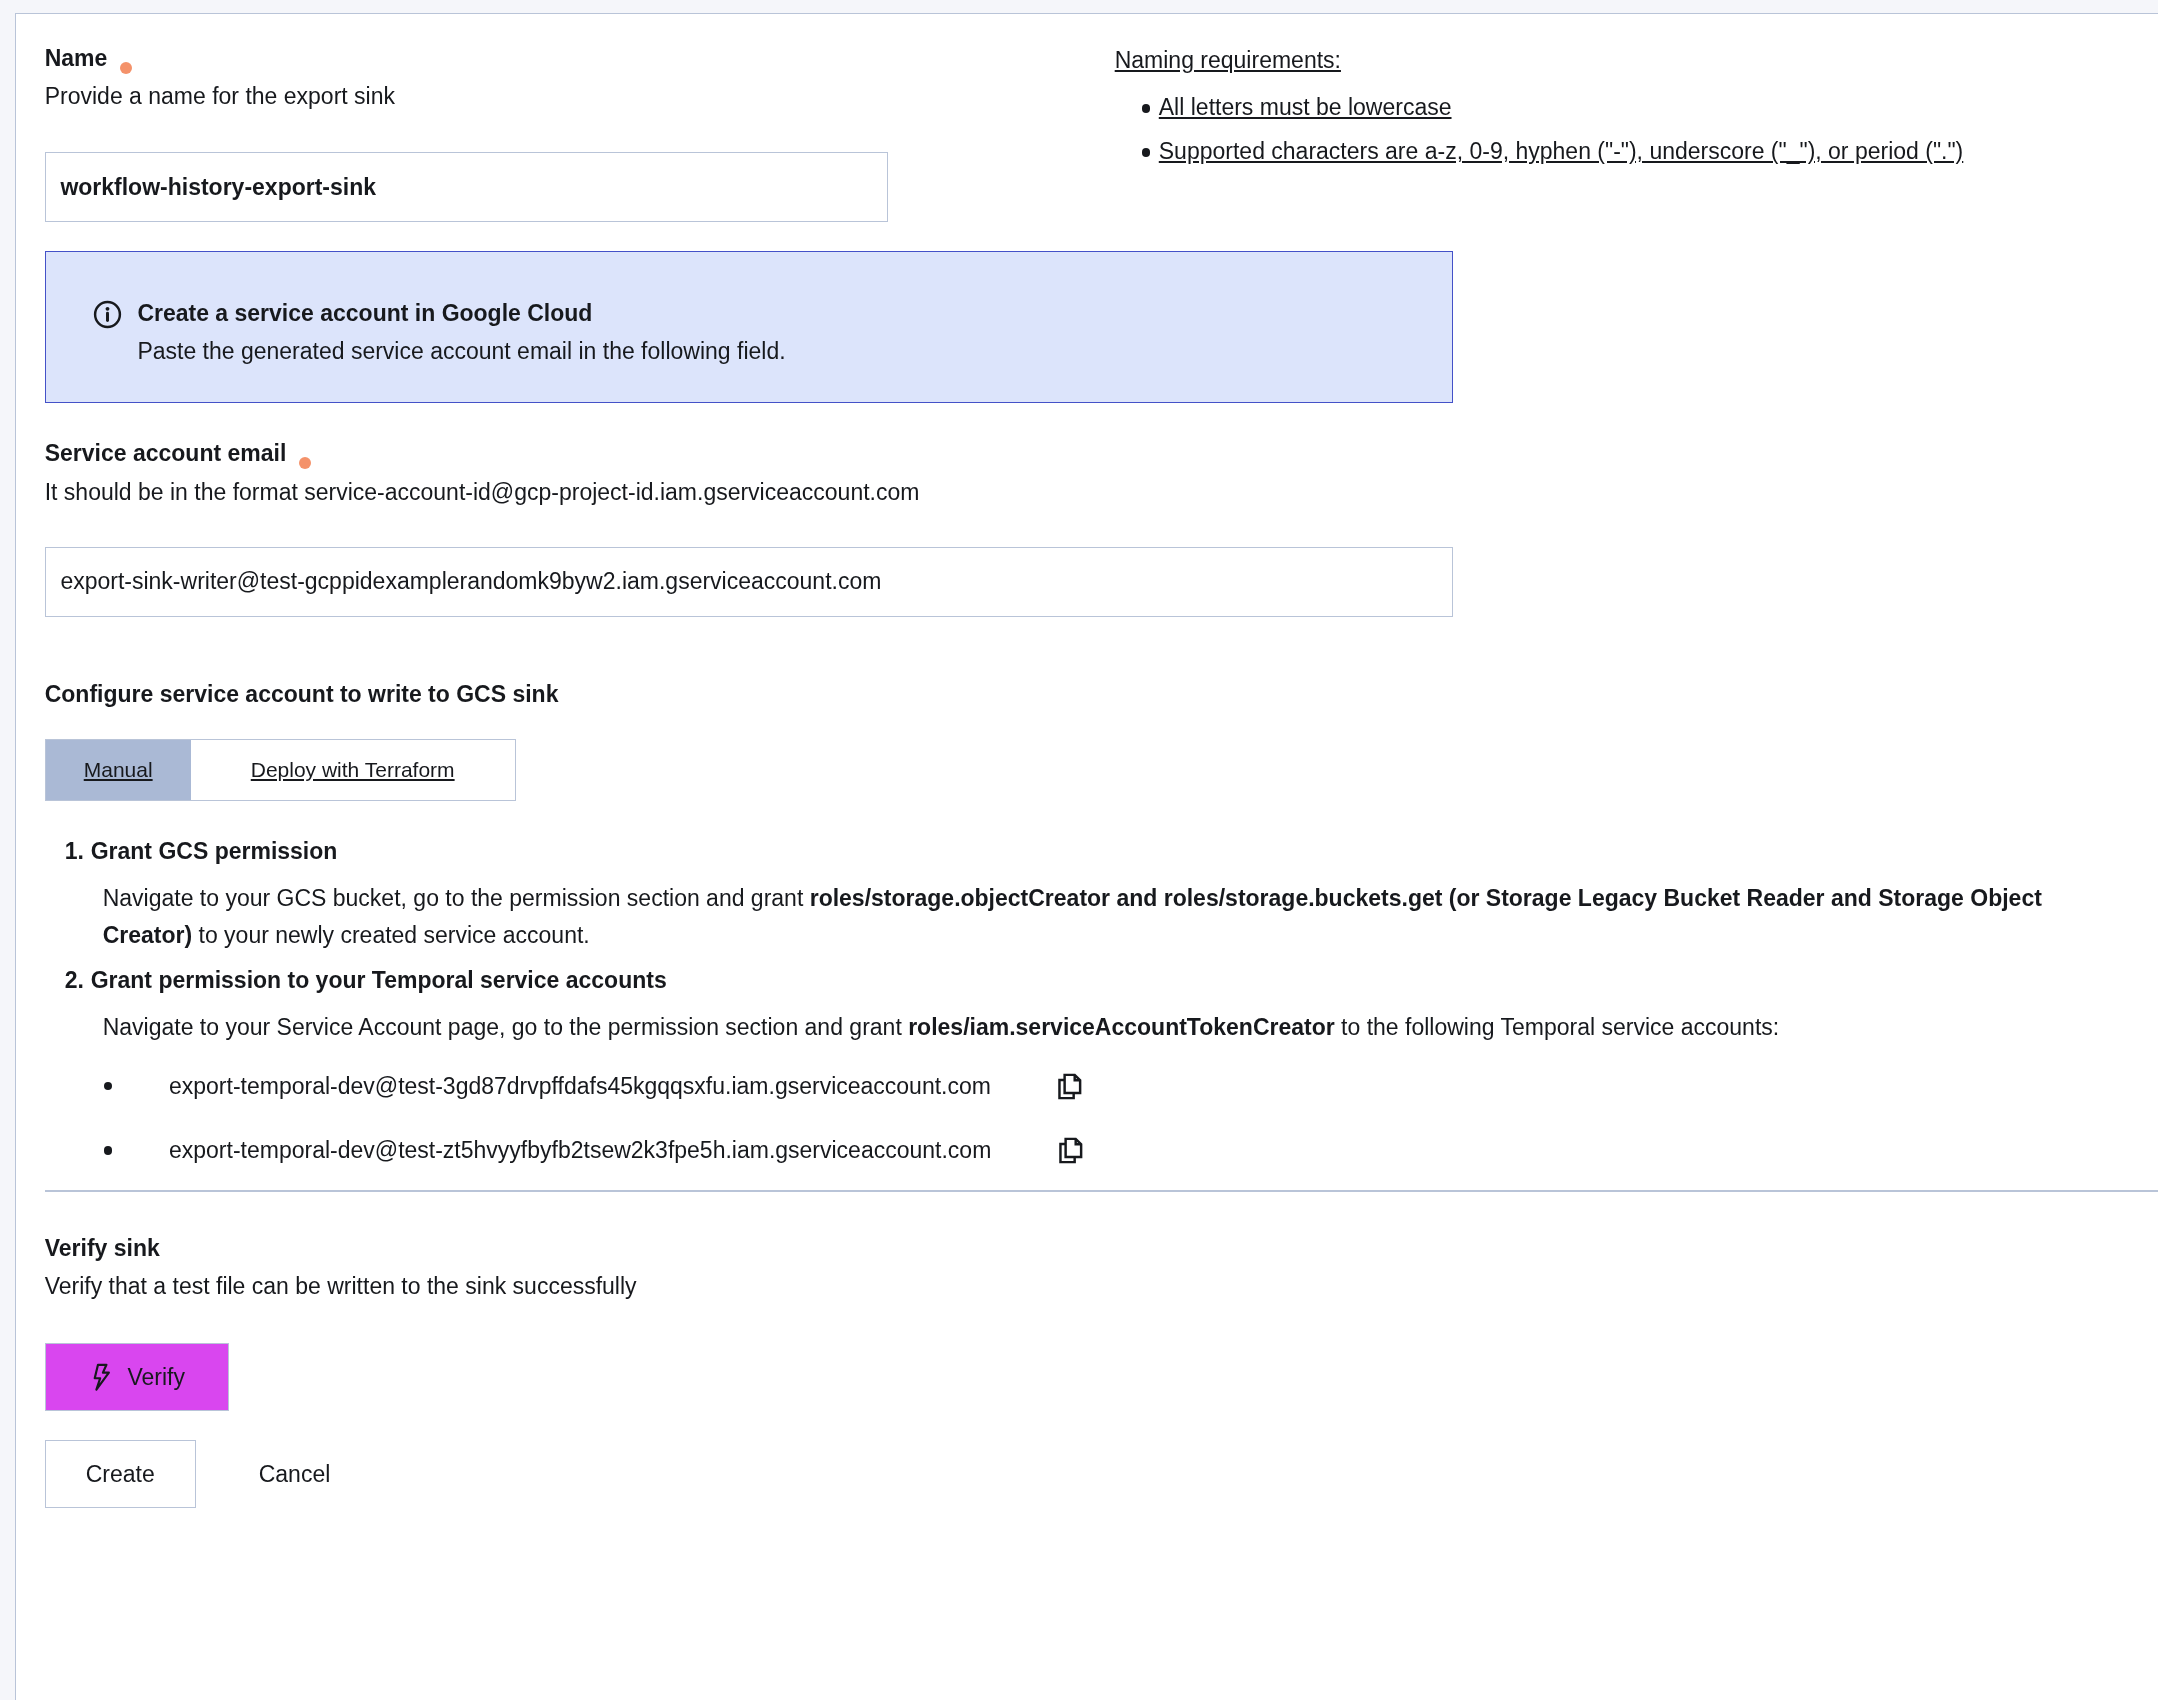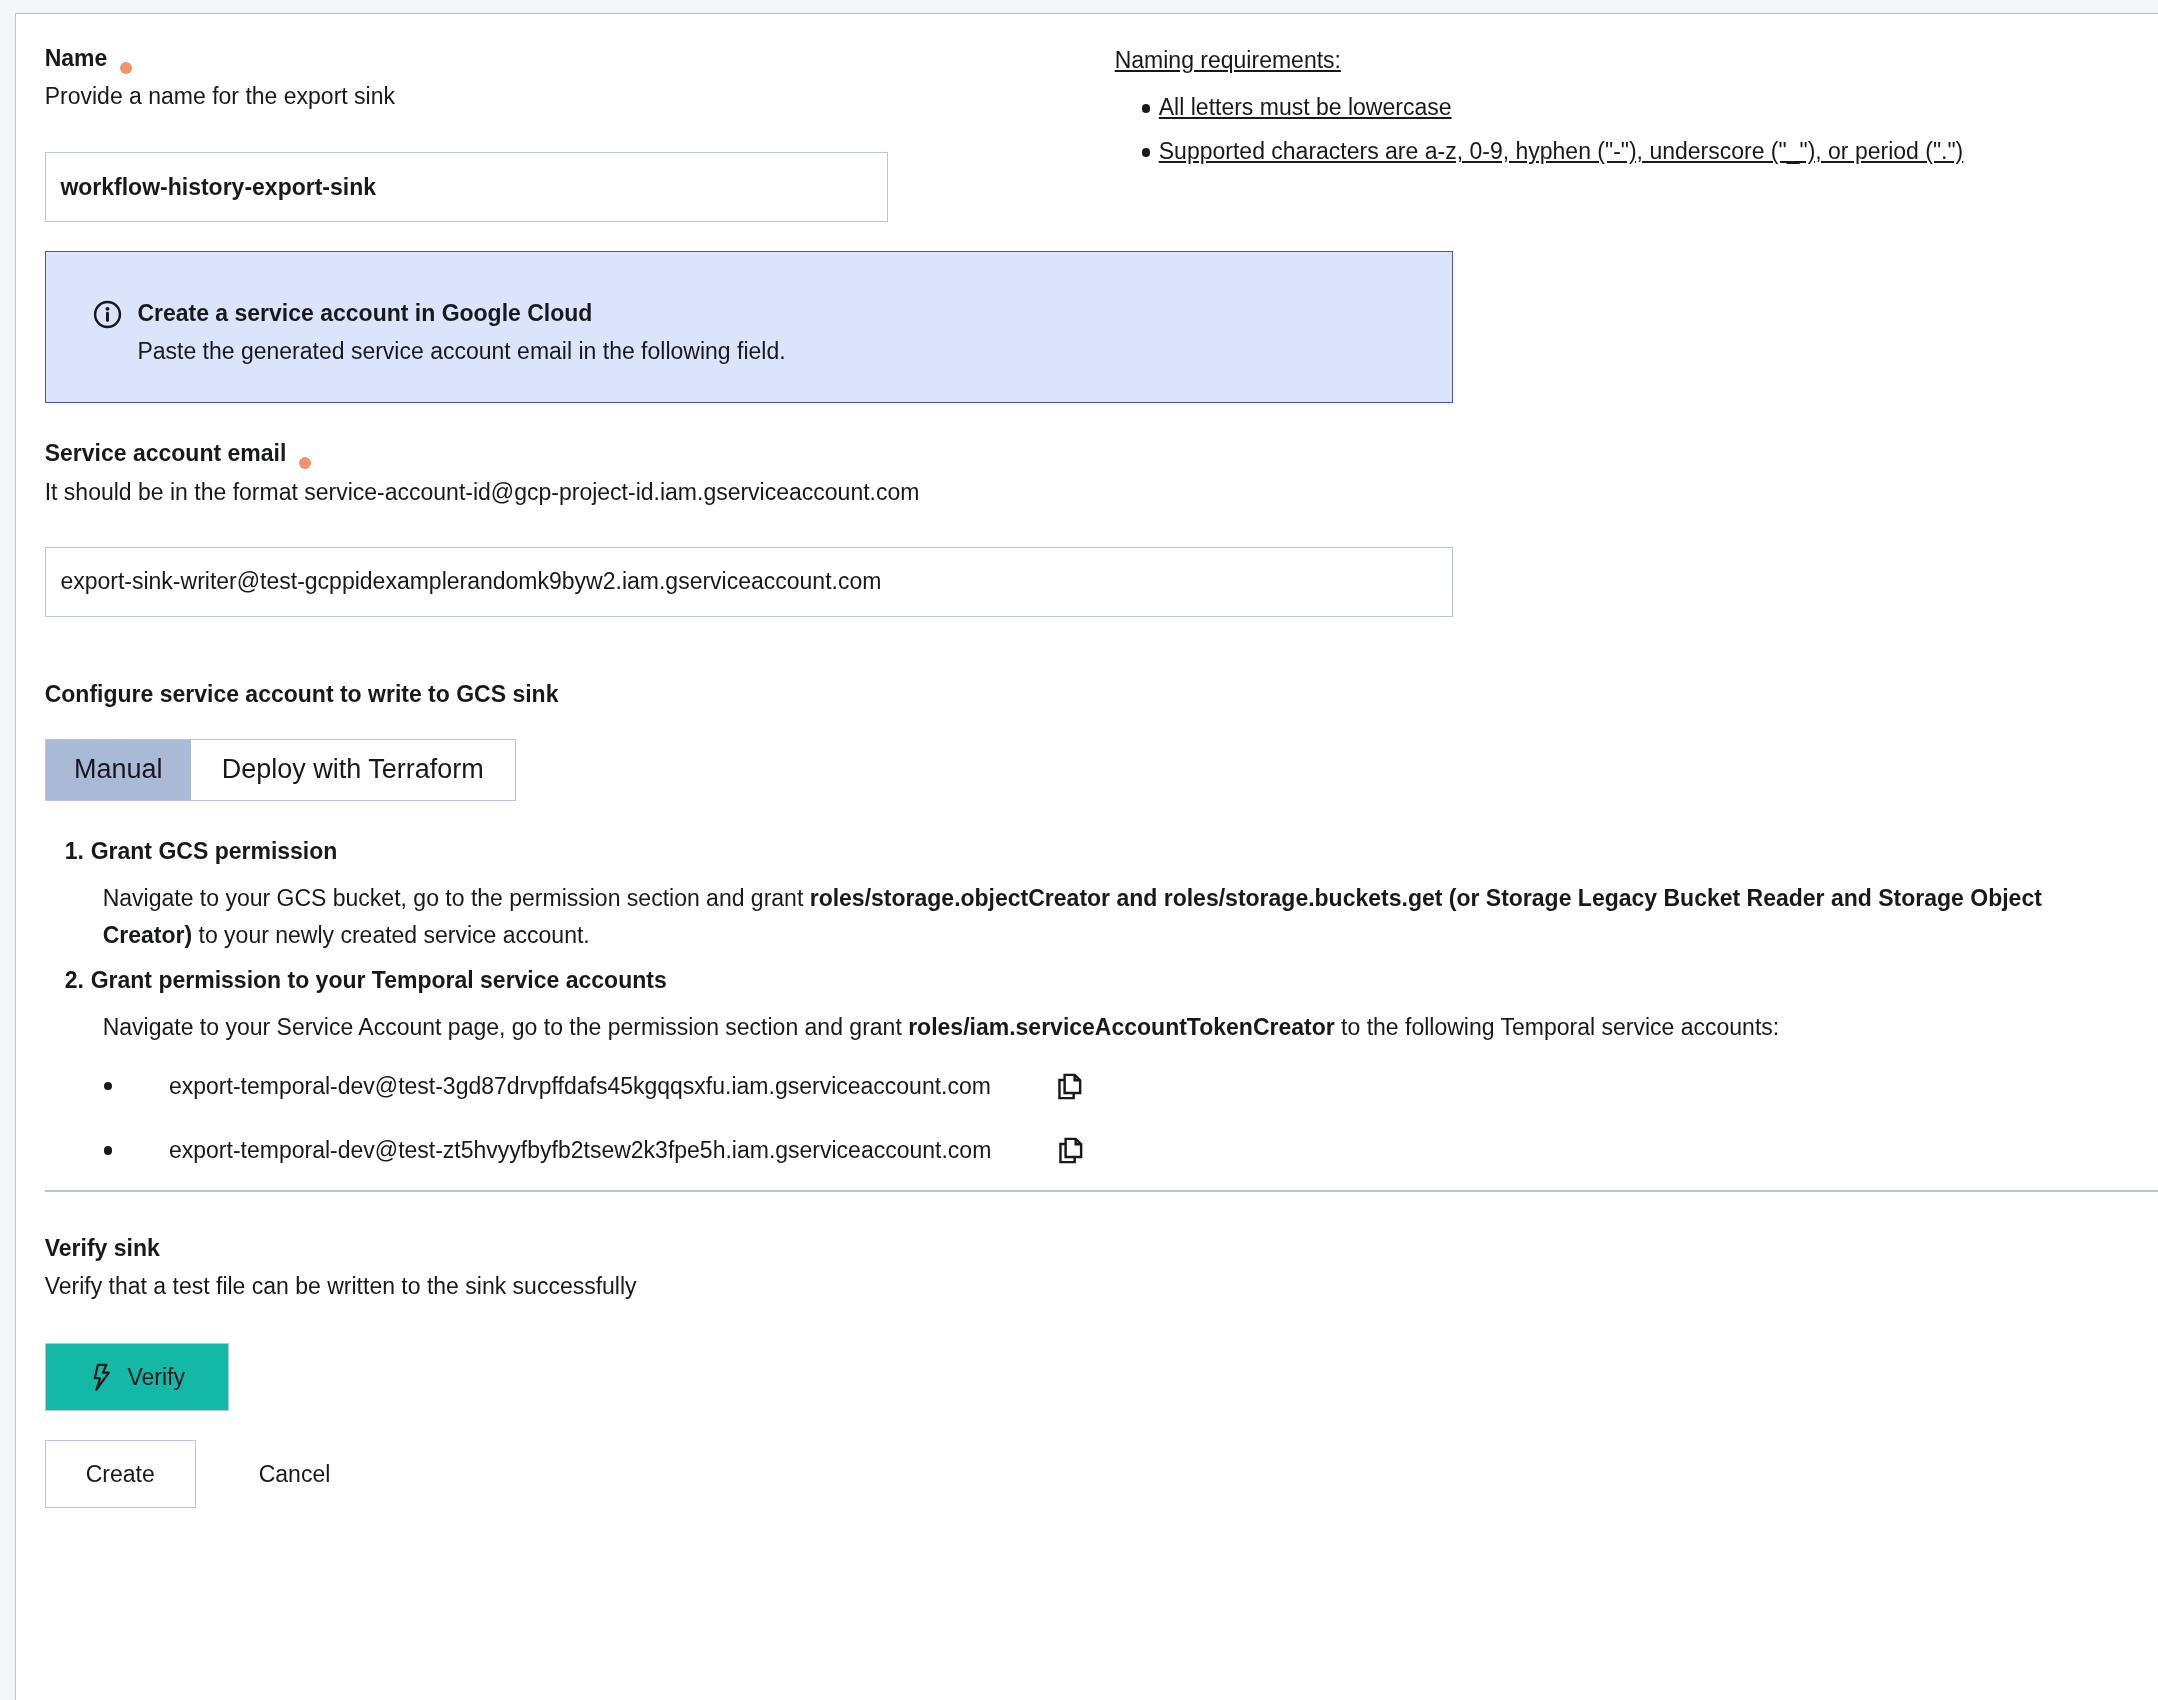--- a/index.html
+++ b/index.html
@@ -99,28 +99,29 @@
   .sect-configure { margin-top: 62px; }
   .tabs {
     margin-top: 29px;
     display: inline-flex;
     border: 1.8px solid #b9c4d8;
     background: #ffffff;
     height: 62px;
   }
   .tab {
     font-family: "Liberation Sans", sans-serif;
-    font-size: 27px;
+    font-size: 21px;
     color: #17191d;
     background: #ffffff;
     border: none;
     display: flex;
     align-items: center;
     justify-content: center;
     cursor: pointer;
+    text-decoration: underline;
   }
   .tab.selected { background: #aab9d5; }
   .tab-manual { width: 145px; }
   .tab-terraform { width: 324px; }
   .steps { margin: 35px 0 0 20px; }
   .step-title {
     font-size: 23px;
     font-weight: 700;
     line-height: 31px;
     display: flex;
@@ -158,21 +159,21 @@
     margin-top: 21px;
     height: 1.8px;
     background: #b9c4d8;
     width: 2115px;
   }
   .sect-verify { margin-top: 41px; }
   .verify-btn {
     margin-top: 41px;
     width: 184px;
     height: 68px;
-    background: #14b8a6;
+    background: #d946ef;
     border: 1.8px solid #b9c4d8;
     display: flex;
     align-items: center;
     justify-content: center;
     gap: 13px;
     font-family: "Liberation Sans", sans-serif;
     font-size: 23px;
     color: #17191d;
     cursor: pointer;
   }

